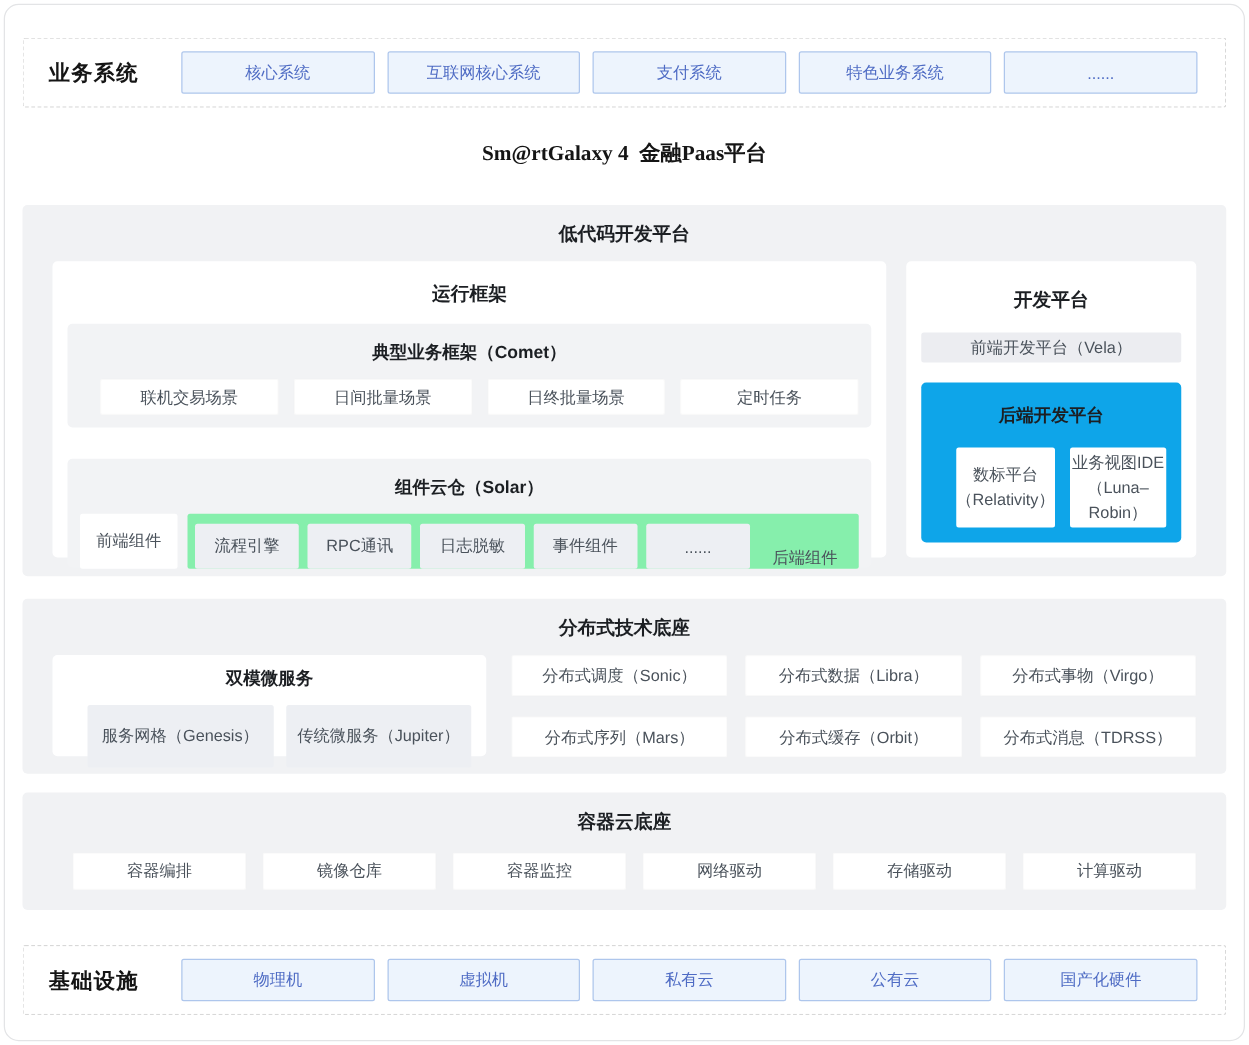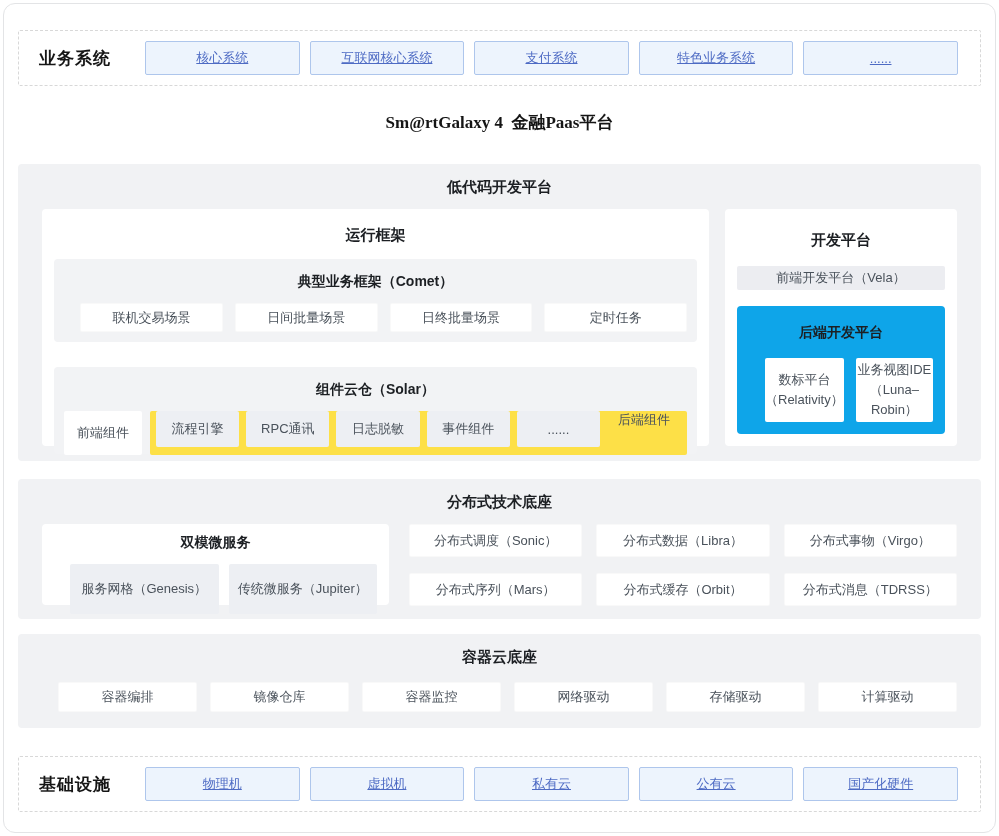--- a/index.html
+++ b/index.html
@@ -38,21 +38,20 @@
   .blue-btn {
     flex: 1; height: 34px;
     background: #edf4fd;
     border: 1px solid #aec6ec;
     border-radius: 2px;
     color: #4e6bc4;
     font-size: 13px;
     display: flex; align-items: center; justify-content: center;
     cursor: pointer;
     font-family: inherit;
-    text-decoration: underline;
   }
 
   .main-title {
     margin-top: 25px;
     height: 28px;
     text-align: center;
     font-size: 17px;
     font-weight: 700;
     color: #151515;
     white-space: pre;
@@ -117,22 +116,22 @@
   .solar-row { display: flex; align-items: center; gap: 8px; height: 44px; }
   .front-btn {
     width: 78px; height: 44px; flex: none;
     background: #fff; border: none; border-radius: 2px;
     font-size: 13px; color: #4a525b;
     display: flex; align-items: center; justify-content: center;
     cursor: pointer; font-family: inherit;
   }
   .solar-panel {
     flex: 1; height: 44px;
-    background: #fde047; border-radius: 2px;
-    display: flex; align-items: flex-start; gap: 7px;
+    background: #86efac; border-radius: 2px;
+    display: flex; align-items: flex-end; gap: 7px;
     padding: 0 6px;
   }
   .gray-chip {
     flex: 1; height: 36px;
     background: #edeff3;
     border: none; border-radius: 2px;
     font-size: 13px; color: #4a525b;
     display: flex; align-items: center; justify-content: center;
     cursor: pointer; font-family: inherit;
   }

